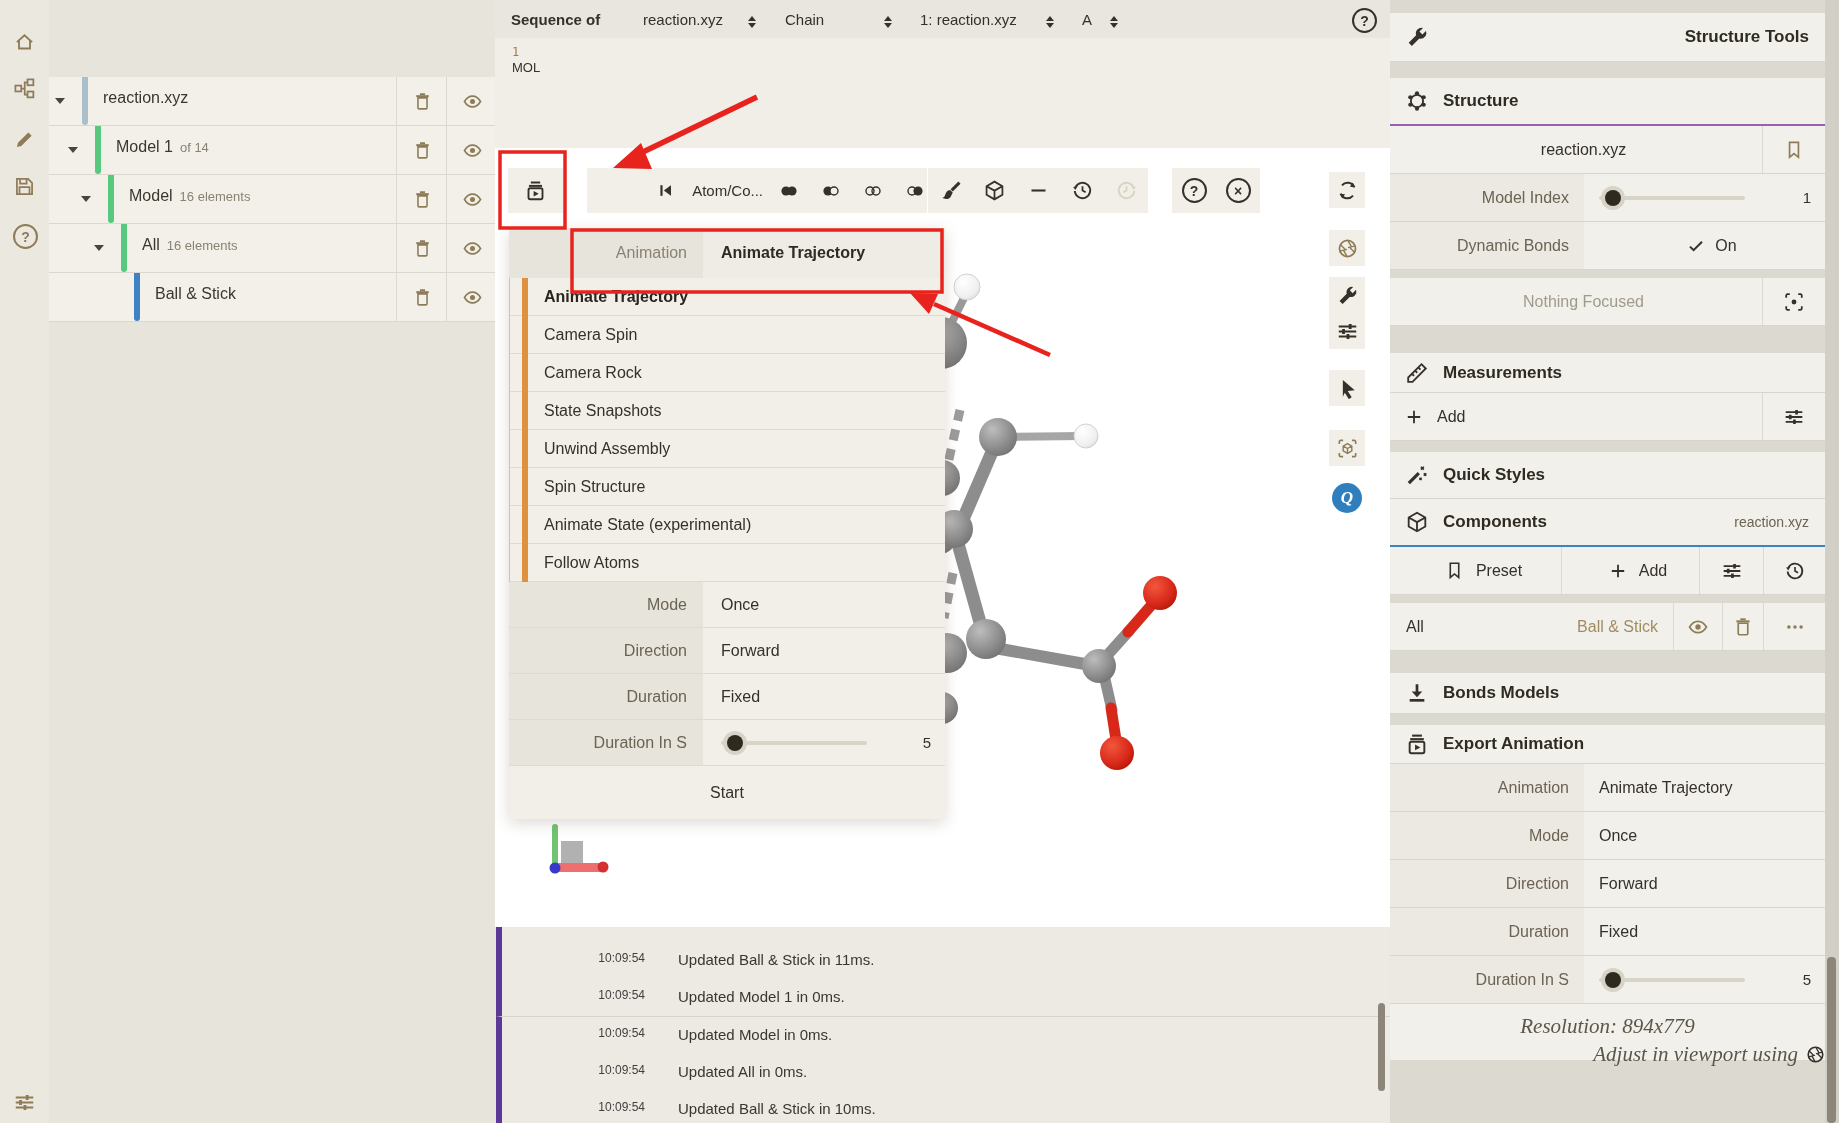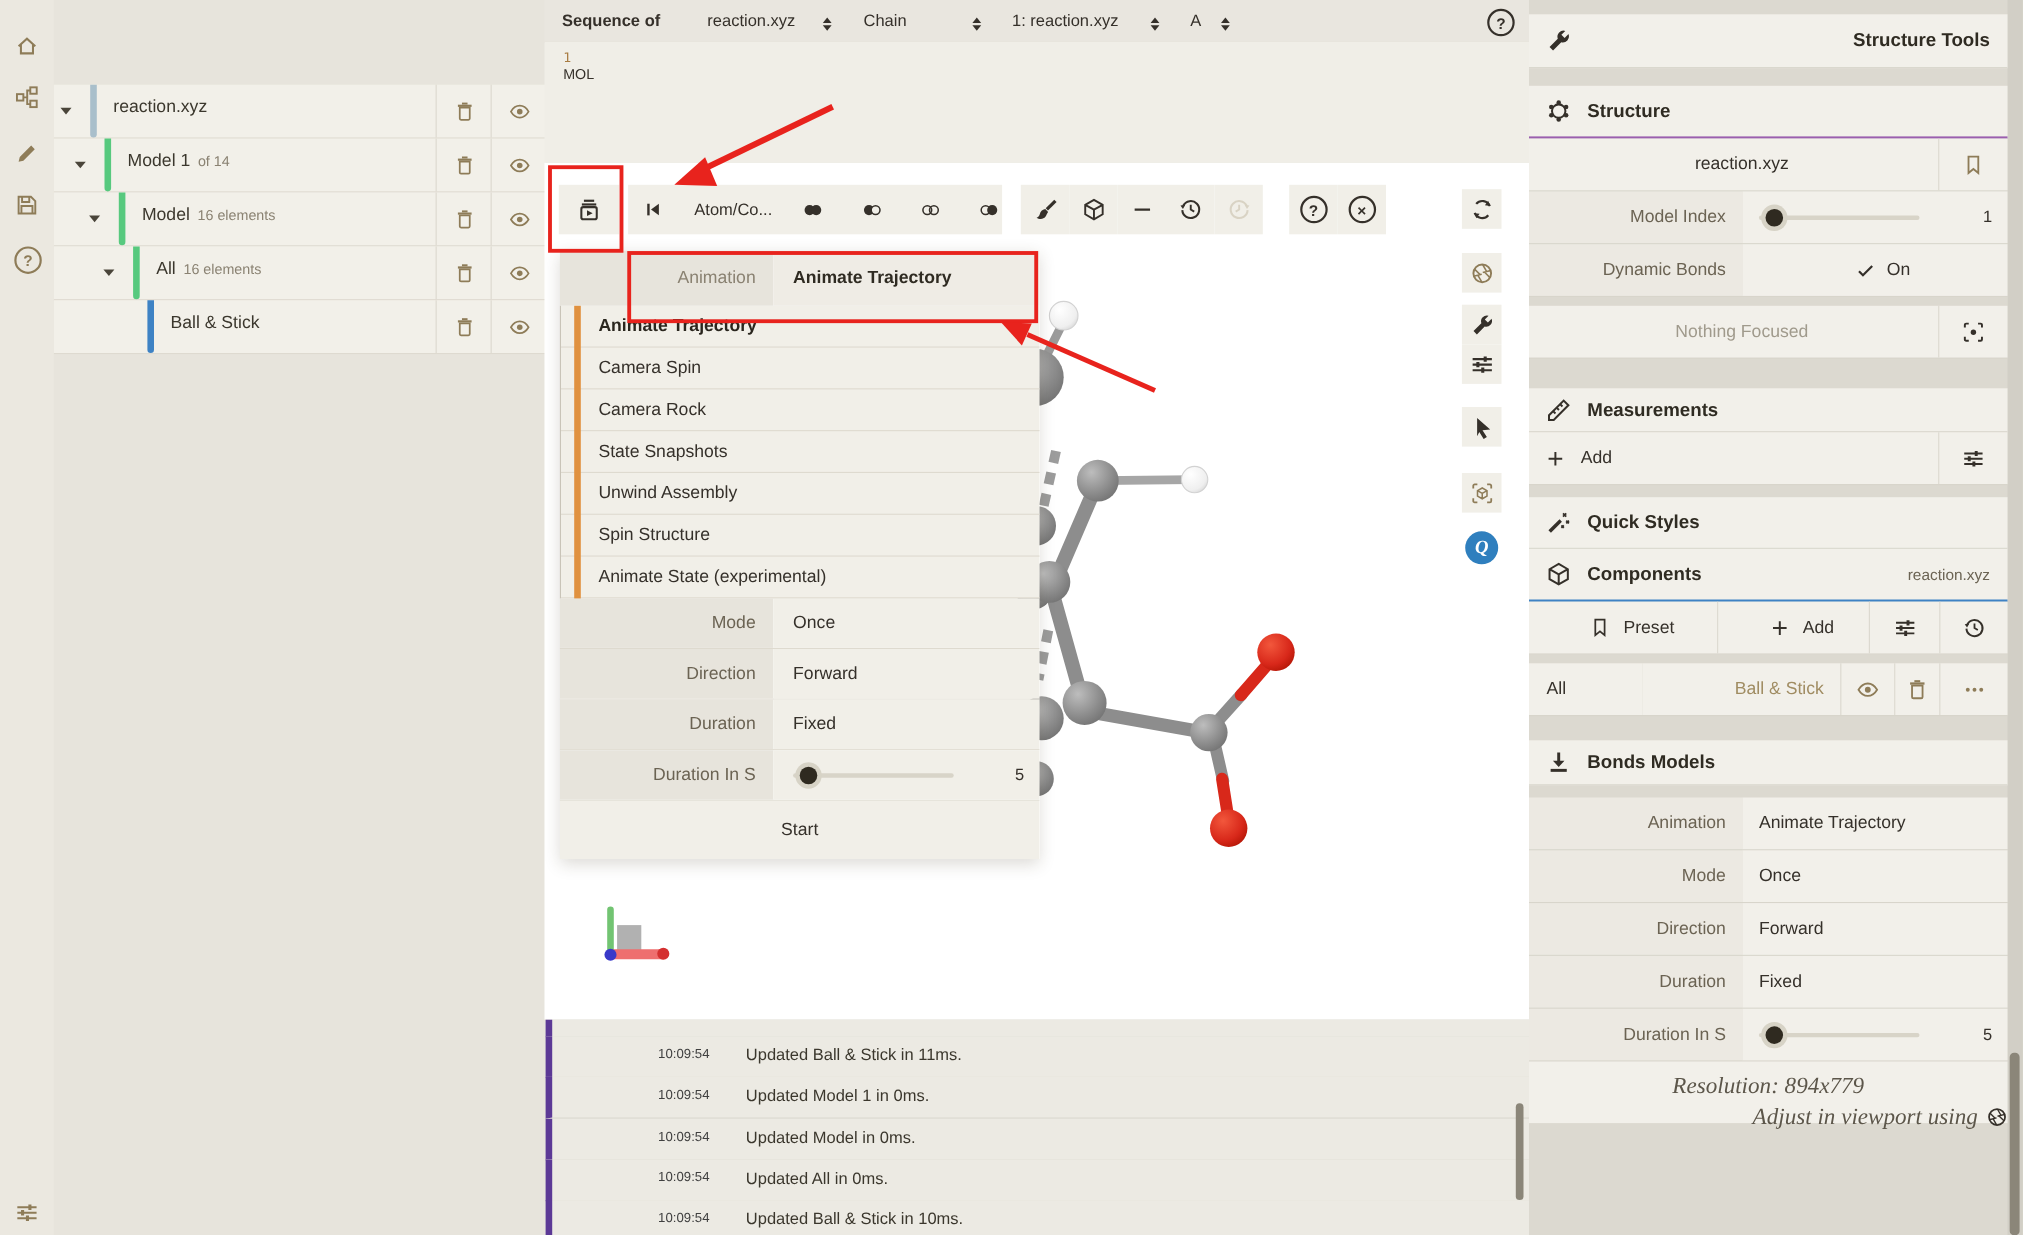--- a/index.html
+++ b/index.html
@@ -470,21 +470,21 @@
     </svg>
 
     <div class="tile" style="left:13px;top:20px;width:55px;height:45px">
       <span class="ic dk">
           <svg>
             <use href="#sy-anim"></use>
           </svg>
         </span>
     </div>
 
-    <div class="tile" style="left:76px;top:20px;width:340px;height:45px;justify-content:space-between;gap:0">
+    <div class="tile" style="left:92px;top:20px;width:340px;height:45px;justify-content:flex-end;gap:0">
       <span class="ic dk" style="width:17px;height:17px;margin-left:14px">
           <svg>
             <use href="#sy-skipback"></use>
           </svg>
         </span>
       <span class="granul" style="margin-left:18px">Atom/Co...</span>
       <span class="ic dk" style="width:24px;height:18px;margin-left:14px">
           <svg>
             <use href="#sy-sel1"></use>
           </svg>
@@ -600,20 +600,21 @@
         <div class="val">Animate Trajectory</div>
       </div>
       <div class="mitems">
         <div class="mitem sel">Animate Trajectory</div>
         <div class="mitem">Camera Spin</div>
         <div class="mitem">Camera Rock</div>
         <div class="mitem">State Snapshots</div>
         <div class="mitem">Unwind Assembly</div>
         <div class="mitem">Spin Structure</div>
         <div class="mitem">Animate State (experimental)</div>
+        <div class="mitem">Follow Atoms</div>
       </div>
       <div class="mrow">
         <div class="lab">Mode</div>
         <div class="val">Once</div>
       </div>
       <div class="mrow">
         <div class="lab">Direction</div>
         <div class="val">Forward</div>
       </div>
       <div class="mrow">
@@ -832,20 +833,28 @@
       <div class="sect" style="height:40px">
         <span class="ic dk">
             <svg>
               <use href="#sy-download"></use>
             </svg>
           </span>
         <span>Bonds Models</span>
       </div>
       <div style="height:11px"></div>
 
+      <div class="sect" style="height:38px">
+        <span class="ic dk">
+            <svg>
+              <use href="#sy-anim"></use>
+            </svg>
+          </span>
+        <span>Export Animation</span>
+      </div>
       <div class="prow">
         <div class="plabel">Animation</div>
         <div class="pval">Animate Trajectory</div>
       </div>
       <div class="prow">
         <div class="plabel">Mode</div>
         <div class="pval">Once</div>
       </div>
       <div class="prow">
         <div class="plabel">Direction</div>

